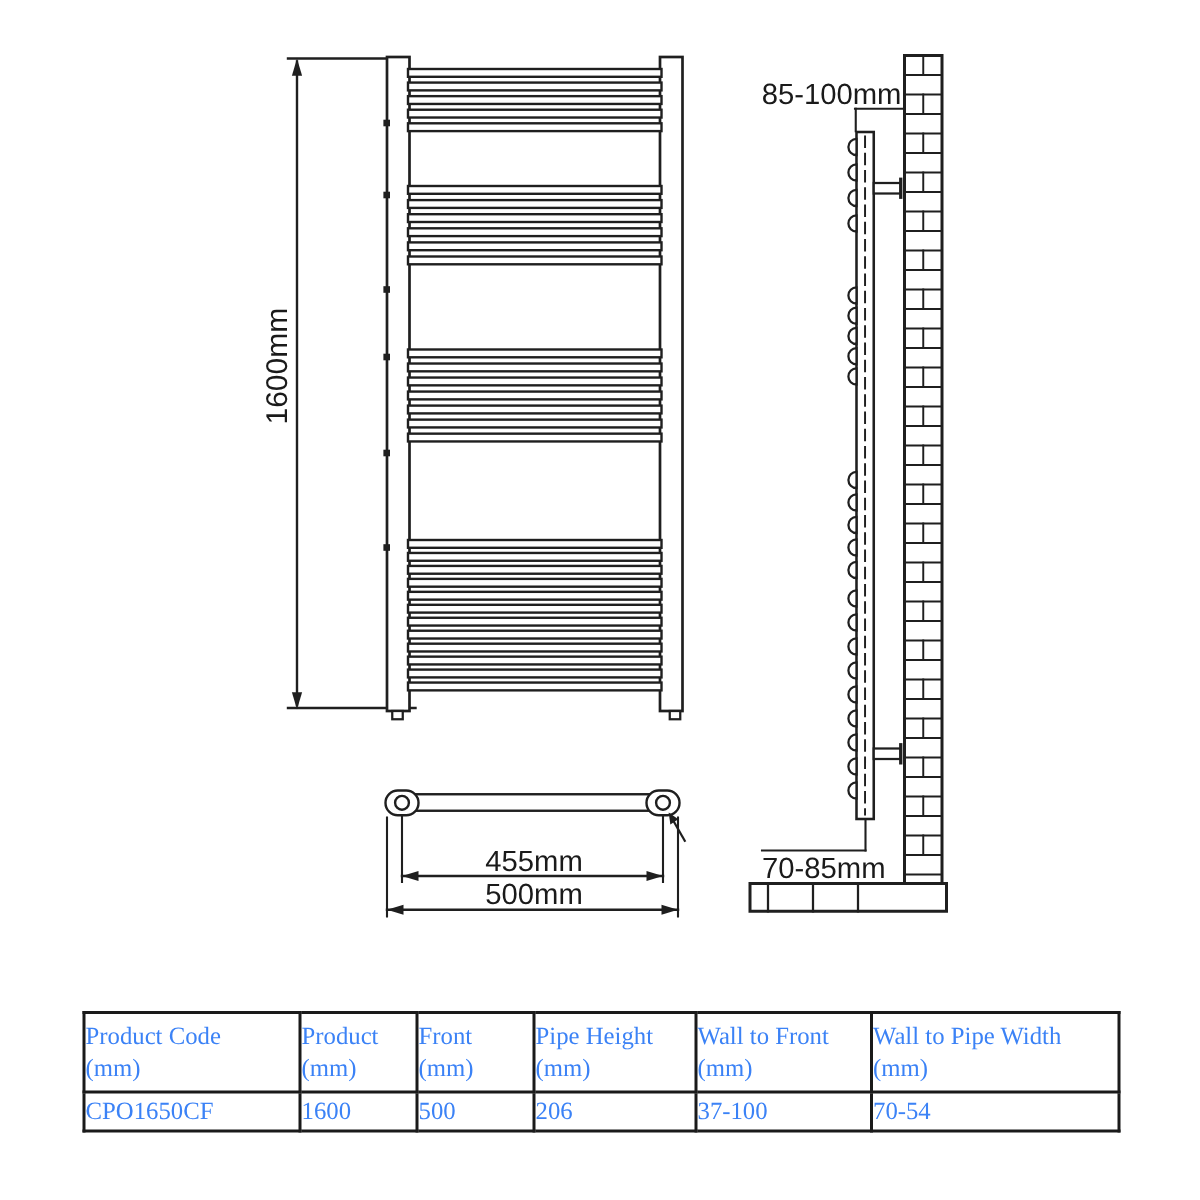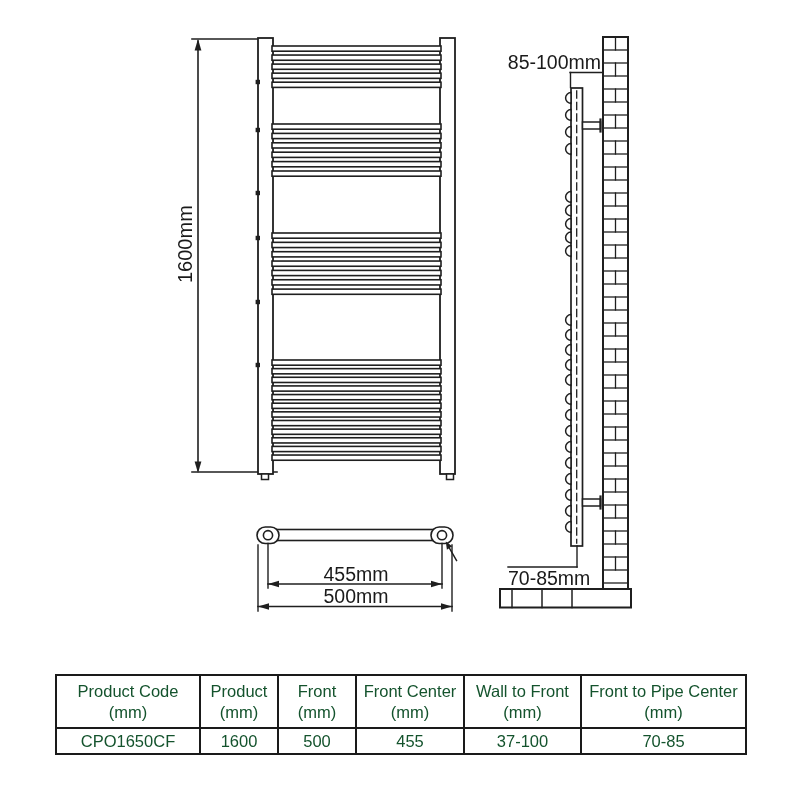--- a/index.html
+++ b/index.html
@@ -5,22 +5,22 @@
   html,body{margin:0;padding:0;background:#ffffff;}
   body{width:800px;height:800px;position:relative;overflow:hidden;
        font-family:"Liberation Sans",sans-serif;color:#1a1a1a;}
   #canvas{position:absolute;left:0;top:0;width:800px;height:800px;background:#fff;}
   #drawing{position:absolute;left:0;top:0;}
   svg text{fill:#1a1a1a;}
   table#spec{position:absolute;left:55px;top:674px;width:690px;
              border-collapse:collapse;table-layout:fixed;
              font-family:"Liberation Sans",sans-serif;}
   table#spec th, table#spec td{
-      border:2px solid #1a1a1a;text-align:center;vertical-align:middle;
-      font-weight:normal;color:#14532d;padding:0;}
+      border:2px solid #1a1a1a;text-align:left;vertical-align:middle;
+      font-weight:normal;color:#3b82f6;padding:0;font-family:Liberation Serif, serif;}
   table#spec th{height:51px;font-size:16.5px;line-height:1.22;}
   table#spec td{height:24px;font-size:16.5px;margin-top:15px;}
 </style>
 </head>
 <body>
 
 <div id="canvas">
 
 <svg id="drawing" width="800" height="665" viewBox="0 0 800 665">
 
@@ -246,38 +246,38 @@
       </th>
       <th>
         <div>Product</div>
         <div>(mm)</div>
       </th>
       <th>
         <div>Front</div>
         <div>(mm)</div>
       </th>
       <th>
-        <div>Front Center</div>
+        <div>Pipe Height</div>
         <div>(mm)</div>
       </th>
       <th>
         <div>Wall to Front</div>
         <div>(mm)</div>
       </th>
       <th>
-        <div>Front to Pipe Center</div>
+        <div>Wall to Pipe Width</div>
         <div>(mm)</div>
       </th>
     </tr>
   </thead>
   <tbody>
     <tr>
       <td>CPO1650CF</td>
       <td>1600</td>
       <td>500</td>
-      <td>455</td>
+      <td>206</td>
       <td>37-100</td>
-      <td>70-85</td>
+      <td>70-54</td>
     </tr>
   </tbody>
 </table>
 
 </div>
 
 </body></html>

